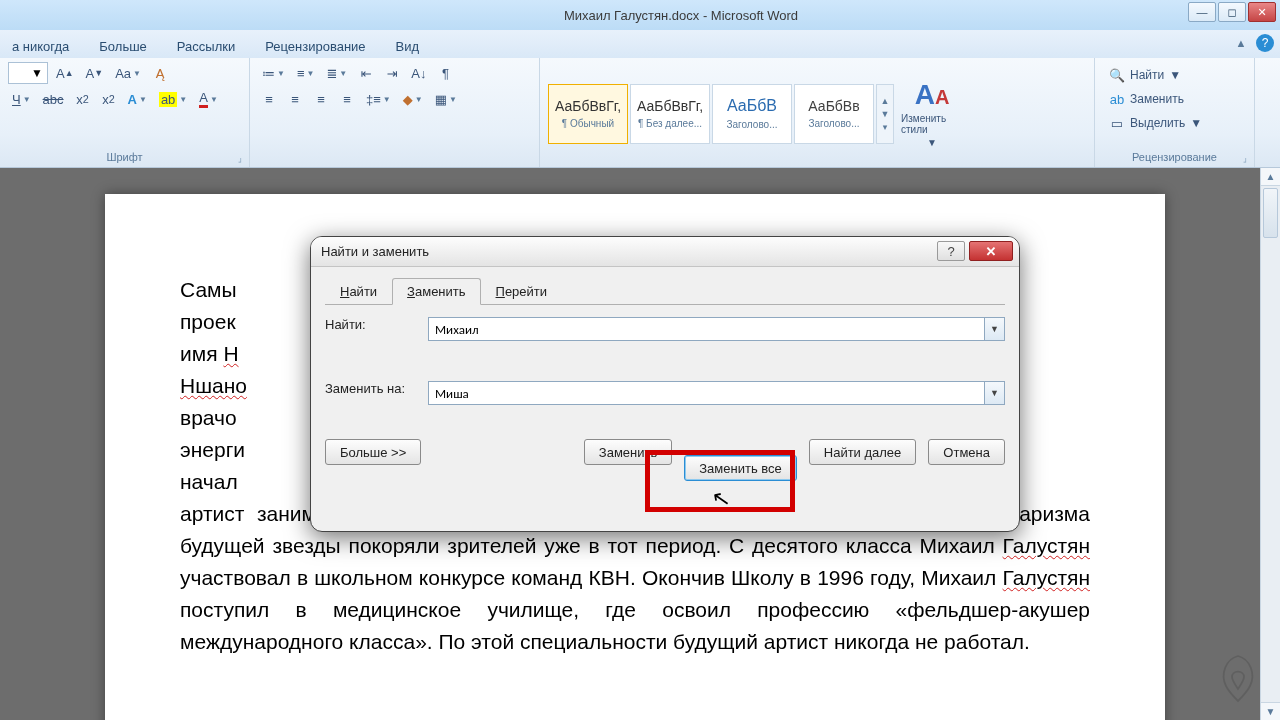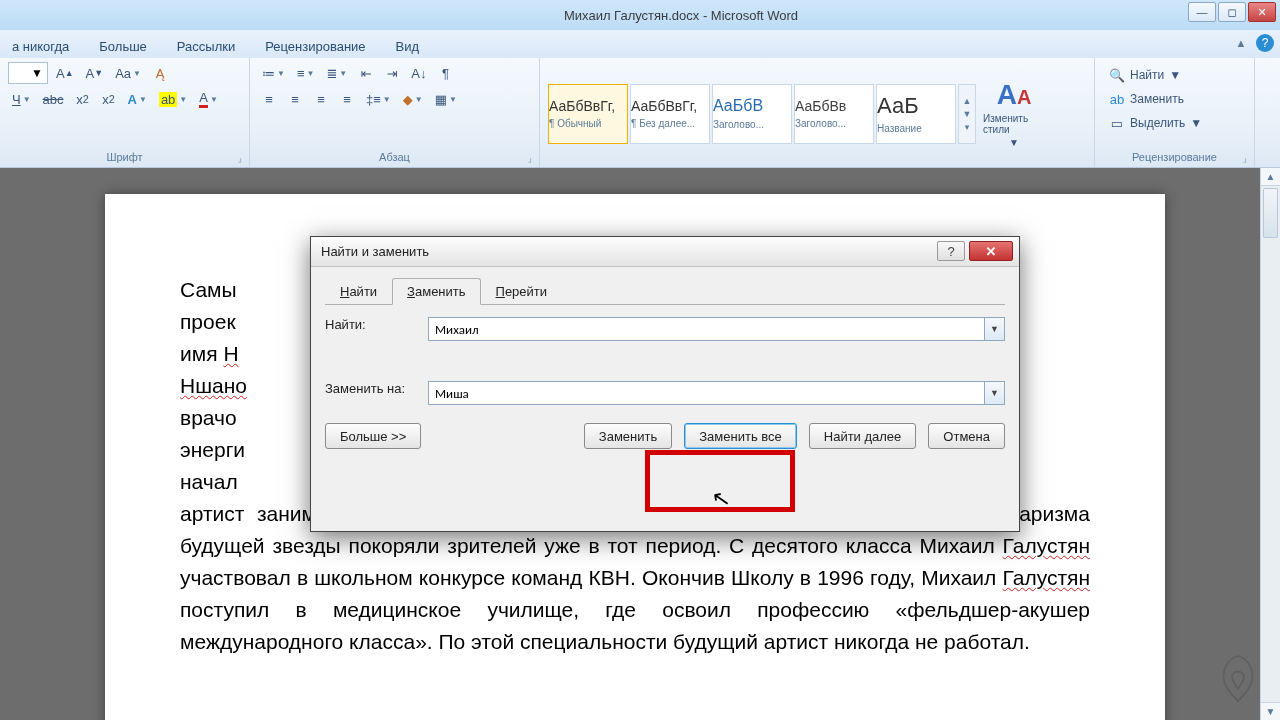--- a/index.html
+++ b/index.html
@@ -21,21 +21,21 @@
 .ribbon-group { border-right: 1px solid #c9d8e6; padding: 4px 8px 2px; display: flex; flex-direction: column; justify-content: space-between; }
 .ribbon-group-label { font-size: 11px; color: #5a7a9a; text-align: center; padding-bottom: 2px; position:relative;}
 .ribbon-group-label::after{content:"⌐";position:absolute;right:-2px;bottom:0;font-size:9px;color:#8aa5bf;transform:scaleX(-1) rotate(-90deg);}
 .ribbon-body { flex: 1; display: flex; align-items: center; gap: 6px; flex-wrap: wrap; }
 .rbtn { height: 22px; min-width: 22px; border: 1px solid transparent; border-radius: 3px; display: inline-flex; align-items: center; justify-content: center; font-size: 13px; color: #3b567a; padding: 0 3px; }
 .rbtn .dd{font-size:8px;margin-left:2px;color:#5a7a9a;}
 .font-row{display:flex;gap:4px;align-items:center;}
 .font-size-box{width:40px;height:22px;border:1px solid #abc1d6;background:#fff;font-size:12px;display:flex;align-items:center;padding:0 4px;}
 
 .style-gallery{display:flex;gap:2px;align-items:center;}
-.style-item{width:80px;height:60px;border:1px solid #c9d8e6;background:#fff;display:flex;flex-direction:column;justify-content:center;gap:4px;}
+.style-item{width:80px;height:60px;border:1px solid #c9d8e6;background:#fff;display:flex;flex-direction:column;align-items:center;justify-content:center;gap:4px;}
 .style-item.sel{border-color:#f0b000;background:#fff8e0;}
 .style-sample{font-size:14px;color:#333;}
 .style-name{font-size:10px;color:#5a7a9a;}
 .style-more{width:18px;height:60px;border:1px solid #c9d8e6;background:#eef4fa;display:flex;flex-direction:column;align-items:center;justify-content:center;font-size:9px;color:#5a7a9a;gap:3px;}
 
 .change-styles{width:64px;height:64px;display:flex;flex-direction:column;align-items:center;justify-content:center;font-size:10px;color:#3b567a;gap:2px;border:1px solid transparent;border-radius:3px;}
 .big-A{font-size:28px;font-weight:bold;}
 .big-A .a1{color:#3972c4;}
 .big-A .a2{color:#c43939;}
 
@@ -46,38 +46,38 @@
 .doc-area{position:absolute;top:168px;left:0;right:0;bottom:0;background:#6d6d6d;overflow:hidden;}
 .page{position:absolute;left:105px;top:26px;width:1060px;height:700px;background:#fff;box-shadow:0 0 12px rgba(0,0,0,.4);padding:80px 75px 40px;}
 .body-text{font-family:Calibri,sans-serif;font-size:21px;color:#000;line-height:32px;text-align:justify;}
 .body-text .u{text-decoration:underline wavy #d02020;text-decoration-thickness:1px;text-underline-offset:2px;}
 
 .vscroll{position:absolute;right:0;top:0;bottom:0;width:20px;background:#e9eef3;border-left:1px solid #c9d6e2;}
 .vscroll .arrow{height:18px;display:flex;align-items:center;justify-content:center;font-size:10px;color:#5a7a9a;background:#f4f7fa;border-bottom:1px solid #c9d6e2;}
 .vscroll .arrow.bot{border-top:1px solid #c9d6e2;border-bottom:none;position:absolute;bottom:0;width:100%;}
 .vscroll .thumb{position:absolute;top:20px;left:2px;right:2px;height:50px;background:linear-gradient(#f1f5f9,#d7e2ec);border:1px solid #b6c8da;border-radius:2px;}
 
-.dialog{position:absolute;left:310px;top:236px;width:710px;height:296px;background:#f0f0f0;border:1px solid #444;border-radius:0;box-shadow:0 6px 24px rgba(0,0,0,.55);overflow:hidden;}
+.dialog{position:absolute;left:310px;top:236px;width:710px;height:296px;background:#f0f0f0;border:1px solid #444;border-radius:12px;box-shadow:0 6px 24px rgba(0,0,0,.55);overflow:hidden;}
 .dlg-titlebar{height:30px;background:linear-gradient(#fdfdfd,#e4e4e4);border-bottom:1px solid #c4c4c4;display:flex;align-items:center;padding:0 10px;font-size:13px;color:#222;position:relative;}
 .dlg-ctrls{position:absolute;right:6px;top:4px;display:flex;gap:4px;}
 .dlg-help{width:28px;height:20px;background:linear-gradient(#f8f8f8,#e0e0e0);border:1px solid #9a9a9a;border-radius:2px;display:flex;align-items:center;justify-content:center;font-size:13px;color:#444;}
 .dlg-close{width:44px;height:20px;background:linear-gradient(#e57373,#c43232);border:1px solid #902020;border-radius:2px;display:flex;align-items:center;justify-content:center;color:#fff;font-size:13px;font-weight:bold;}
 .dlg-body{padding:10px 14px;}
 .dlg-tabs{display:flex;gap:0;border-bottom:1px solid #b0b0b0;margin-bottom:12px;}
 .dlg-tab{padding:5px 14px;font-size:13px;color:#222;border:1px solid transparent;position:relative;top:1px;}
 .dlg-tab u{text-decoration:underline;}
 .dlg-tab.active{background:#f0f0f0;border:1px solid #b0b0b0;border-bottom-color:#f0f0f0;border-radius:3px 3px 0 0;}
 .dlg-row{display:flex;align-items:flex-start;gap:8px;margin-bottom:40px;}
 .dlg-label{width:95px;font-size:13px;color:#222;}
 .dlg-combo{flex:1;display:flex;}
 .dlg-input{flex:1;height:24px;border:1px solid #8fa8c0;background:#fff;padding:0 6px;font-size:13px;font-family:Calibri,sans-serif;}
 .dlg-dd{width:20px;height:24px;border:1px solid #8fa8c0;border-left:none;background:linear-gradient(#f4f8fc,#dde9f4);display:flex;align-items:center;justify-content:center;font-size:9px;color:#444;}
 .dlg-buttons{display:flex;gap:12px;align-items:center;margin-top:14px;}
 .dlg-btn{height:26px;padding:0 14px;background:linear-gradient(#fdfdfd,#e4e4e4);border:1px solid #8a8a8a;border-radius:3px;font-size:13px;color:#222;display:inline-flex;align-items:center;white-space:nowrap;}
-.dlg-btn.focus{border:1px solid #2a8dd4;box-shadow:0 0 0 1px #8dc9ef inset;}
+.dlg-btn.focus{border:1px solid #2a8dd4;box-shadow:0 0 0 1px #8dc9ef inset;margin-top:32px;}
 .spacer{flex:1;}
 
 .highlight-box{position:absolute;left:645px;top:450px;width:150px;height:62px;border:5px solid #d20000;pointer-events:none;}
 .cursor{position:absolute;left:712px;top:486px;font-size:22px;color:#000;pointer-events:none;transform:rotate(-10deg);text-shadow:0 0 2px #fff;}
 
 .watermark{position:absolute;right:12px;bottom:10px;width:60px;height:60px;opacity:.55;}
 .watermark svg{width:100%;height:100%;}
 </style>
 </head>
 <body>
@@ -154,45 +154,40 @@
       <div class="font-row">
         <div class="rbtn">≡</div>
         <div class="rbtn">≡</div>
         <div class="rbtn">≡</div>
         <div class="rbtn">≡</div>
         <div class="rbtn">‡≡<span class="dd">▼</span></div>
         <div class="rbtn" style="color:#c07030">◆<span class="dd">▼</span></div>
         <div class="rbtn">▦<span class="dd">▼</span></div>
       </div>
     </div>
-    <div class="ribbon-group-label">Абзац</div>
   </div>
 
   <div class="ribbon-group" style="width:555px">
     <div class="ribbon-body">
       <div class="style-gallery">
         <div class="style-item sel">
             <div class="style-sample">АаБбВвГг,</div>
             <div class="style-name">¶ Обычный</div>
           </div>
         <div class="style-item">
             <div class="style-sample">АаБбВвГг,</div>
             <div class="style-name">¶ Без далее...</div>
           </div>
         <div class="style-item">
             <div class="style-sample" style="color:#2a6bb0;font-size:16px">АаБбВ</div>
             <div class="style-name">Заголово...</div>
           </div>
         <div class="style-item">
             <div class="style-sample" style="color:#404040">АаБбВв</div>
             <div class="style-name">Заголово...</div>
-          </div>
-        <div class="style-item">
-            <div class="style-sample" style="font-size:22px">АаБ</div>
-            <div class="style-name">Название</div>
           </div>
         <div class="style-more">
             <span>▲</span>
             <span>▼</span>
             <span>▾</span>
           </div>
       </div>
       <div class="change-styles">
         <div class="big-A"><span class="a1">A</span><span class="a2" style="font-size:20px">A</span></div>
         <div>Изменить стили</div>

